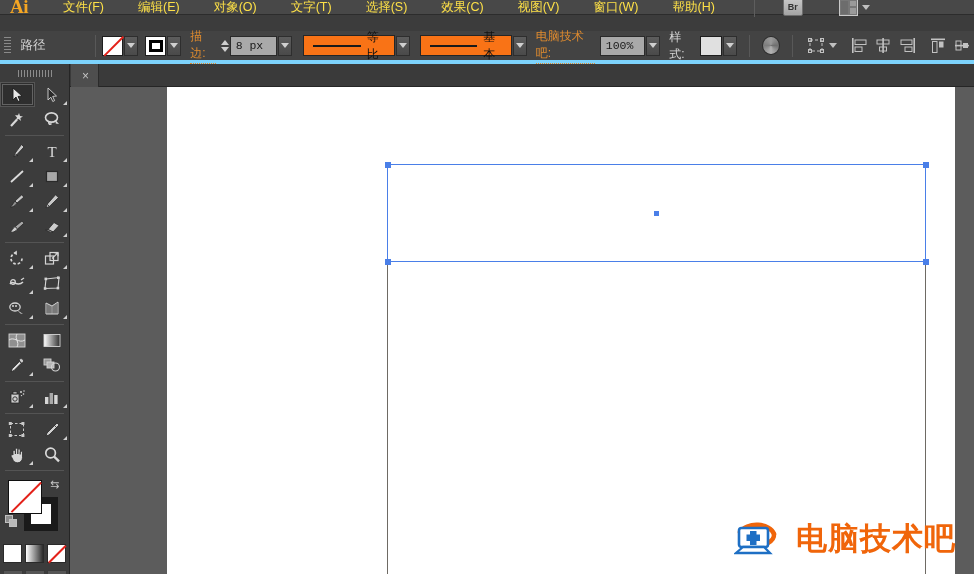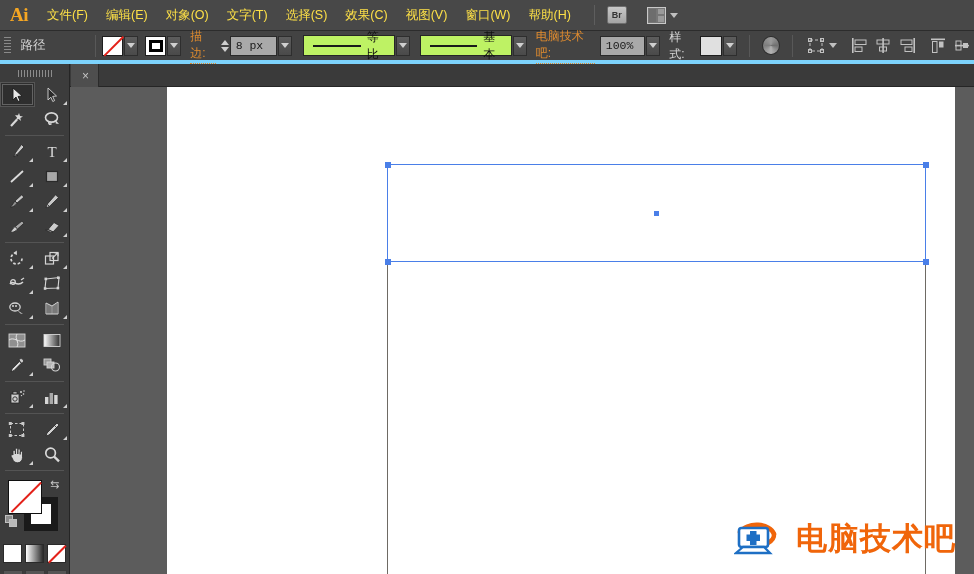--- a/index.html
+++ b/index.html
@@ -7,24 +7,24 @@
     width: 974px; height: 574px;
     background: #3c3c3c;
     font-family: "Liberation Sans", "DejaVu Sans", sans-serif;
     overflow: hidden;
     user-select: none;
   }
   #app { position: relative; width: 974px; height: 574px; }
 
   
   .menubar {
-    position: absolute; left: 0; top: 0; width: 974px; height: 31px;
+    position: absolute; left: 0; top: 0; width: 974px; height: 15px;
     background: #484848;
     border-bottom: 1px solid #2c2c2c;
-    display: flex; align-items: center;
+    display: flex; align-items: center; gap: 16px;
   }
   .ai-logo {
     width: 38px; height: 31px;
     display: flex; align-items: center; justify-content: center;
     color: #f5a623; font-weight: bold; font-size: 19px;
     font-family: "Liberation Serif", serif;
     letter-spacing: -0.5px;
   }
   .menu-item {
     padding: 0 9px; height: 31px; line-height: 31px;
@@ -94,21 +94,21 @@
   .stepper { display:flex; flex-direction:column; justify-content:center; margin-right:1px;}
   .stepper i { width:0;height:0;border-left:4px solid transparent;border-right:4px solid transparent; }
   .stepper i:first-child { border-bottom:5px solid #cfcfcf; margin-bottom:2px;}
   .stepper i:last-child { border-top:5px solid #cfcfcf; }
   .num-field {
     height: 20px; background: #a9a9a9; border: 1px solid #2a2a2a;
     color: #1a1a1a; font-size: 11.5px; font-family: "Liberation Mono", monospace;
     display: flex; align-items: center; padding: 0 5px;
   }
   .combo {
-    height: 21px; background: #bef264; border: 1px solid #262626;
+    height: 21px; background: #f97316; border: 1px solid #262626;
     display: flex; align-items: center; padding: 0 9px;
     color: #111; font-size: 12px; justify-content: flex-end; gap: 6px;
   }
   .combo .rule { width: 62px; height: 2px; background: #1a1a1a; }
   .style-sw {
     width: 24px; height: 20px; background: #e0e0e0; border: 1px solid #1e1e1e;
   }
   .recolor-ico {
     width: 19px; height: 19px; border-radius: 50%;
     background: conic-gradient(#9a9a9a,#6f6f6f,#b4b4b4,#7d7d7d,#9a9a9a);

